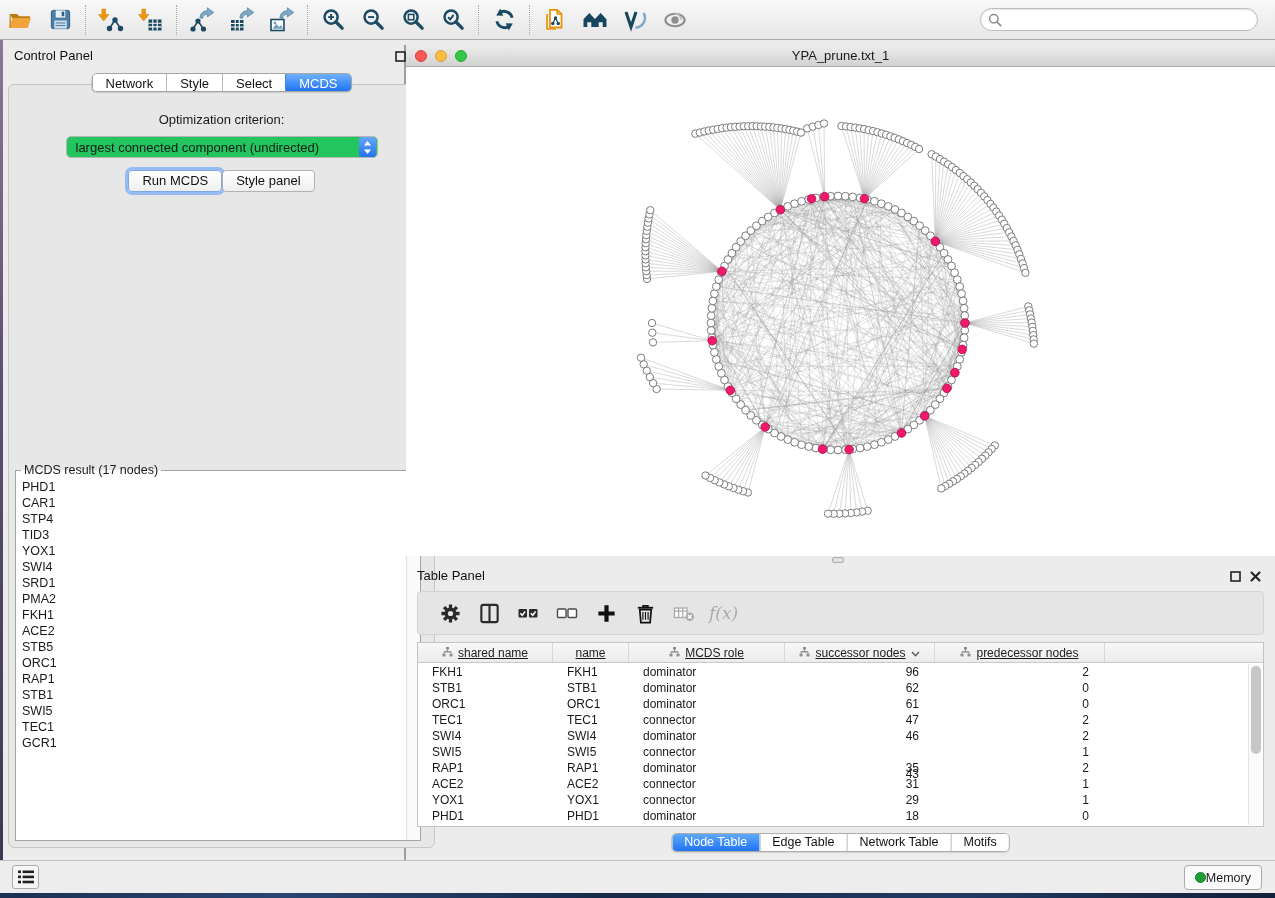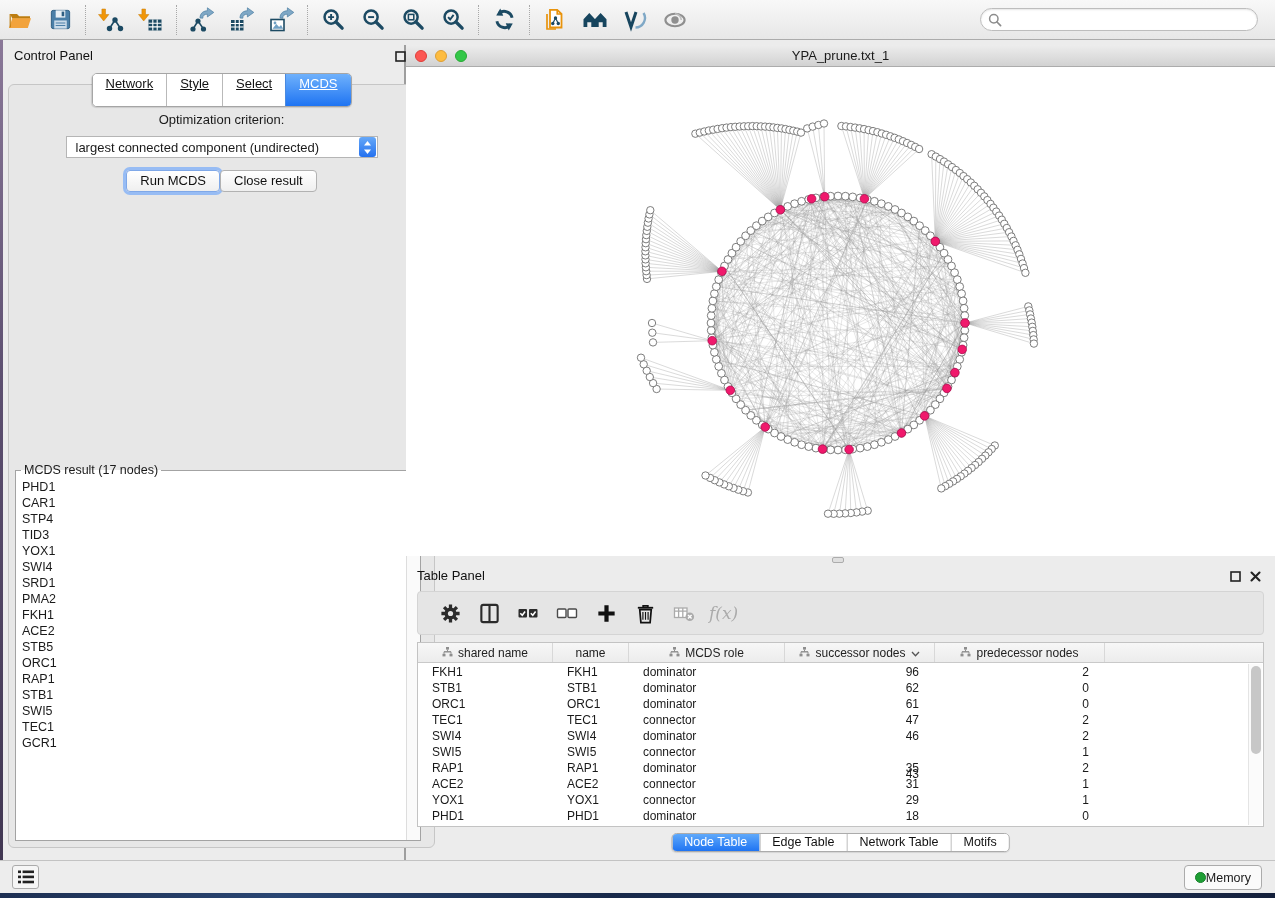--- a/index.html
+++ b/index.html
@@ -23,28 +23,28 @@
     box-shadow:inset 0 1px 2px rgba(0,0,0,.10); }
   .searchbox input { border:none; outline:none; flex:1; height:18px; font-size:12px; background:transparent; }
 
   
   .cpanel { position:absolute; left:3px; top:45px; width:437px; bottom:38px; z-index:2; }
   .panel-title { position:absolute; left:11px; top:3px; font-size:13px; color:#111; }
   .win-btns { position:absolute; right:14px; top:6px; display:flex; gap:9px; align-items:center; }
   .cp-tabs { position:absolute; top:28px; left:50%; transform:translateX(-50%); display:flex;
     border:1px solid #A5A5A5; border-radius:5px; overflow:hidden; background:#fff; z-index:3;
     box-shadow:0 1px 1px rgba(0,0,0,.12); white-space:nowrap; }
-  .cp-tab { padding:2px 13px 15px; font-size:13px; color:#111; border-left:1px solid #B9B9B9; background:#fff;text-decoration:underline; }
+  .cp-tab { padding:2px 13px 0; font-size:13px; color:#111; border-left:1px solid #B9B9B9; background:#fff; }
   .cp-tab:first-child { border-left:none; }
   .cp-tab.active { background:linear-gradient(#6FB1FC,#1F74F2); color:#fff; border-left-color:#4a8ae0; }
   .cp-pane { position:absolute; left:5px; right:5px; top:39px; bottom:12px;
     background:#E7E7E7; border:1px solid #C6C6C6; border-radius:6px; }
   .opt-label { margin-top:27px; text-align:center; font-size:13px; }
-  .opt-select { margin:9px auto 0; width:312px; height:22px; background:#ffffff; border:1px solid #B5B5B5;
-    border-radius:0; display:flex; align-items:center; font-size:13px; position:relative; }
+  .opt-select { margin:9px auto 0; width:312px; height:22px; background:#22c55e; border:1px solid #B5B5B5;
+    border-radius:5px; display:flex; align-items:center; font-size:13px; position:relative; }
   .opt-select .sel-text { flex:1; padding-left:9px; white-space:nowrap; overflow:hidden; }
   .stepper { width:17px; height:20px; margin-right:1px; border-radius:3px;
     background:linear-gradient(#66A8F8,#2471EF); display:flex; align-items:center; justify-content:center; }
   .btn-row { margin-top:12px; display:flex; justify-content:center; }
   .mac-btn { height:22px; padding:0 13px; font-size:13px; color:#111; line-height:20px;
     background:linear-gradient(#FFFFFF,#EFEFEF); border:1px solid #B2B2B2; border-radius:4px; }
   .mac-btn.focused { box-shadow:0 0 0 3px rgba(108,165,250,.65); border-color:#7FA8E8; }
   fieldset.mcds { position:absolute; left:6px; right:13px; top:378px; bottom:6px;
     border:1px solid #A3A3A3; background:#fff; }
   fieldset.mcds legend { font-size:12.5px; margin-left:5px; padding:0 3px; background:transparent; }
@@ -64,21 +64,21 @@
   .net-canvas { position:relative; width:869px; height:488px; overflow:hidden; }
   .hsplit-grip { position:absolute; left:832px; top:557px; width:12px; height:6px; background:#DFDFDF;
     border:1px solid #ACACAC; border-radius:2px; z-index:3; }
 
   
   .tpanel { position:absolute; left:406px; top:565px; width:869px; height:291px; z-index:2; }
   .t-toolbar { position:absolute; left:11px; right:11px; top:26px; height:44px; background:#E5E5E5;
     border:1px solid #D4D4D4; border-radius:4px; display:flex; align-items:center; padding-left:18px;text-align:right; }
   .t-toolbar .ticon { width:28px; height:28px; display:flex; align-items:center; justify-content:center; margin-right:11px; }
   .fx { font-family:"DejaVu Serif","Liberation Serif",serif; font-style:italic; font-size:17px; color:#ABABAB; }
-  .t-table { position:absolute; left:11px; right:11px; top:77px; height:185px; background:#fff; border:1px solid #C3C3C3; }
+  .t-table { position:absolute; left:11px; right:11px; top:77px; height:185px; background:#fff; border:1px solid #C3C3C3;text-decoration:underline; }
   .t-head { display:flex; height:20px; background:linear-gradient(#F7F7F7,#ECECEC); border-bottom:1px solid #C9C9C9; }
   .th { display:flex; align-items:center; justify-content:center; gap:5px; font-size:12px; color:#222;
     border-right:1px solid #D8D8D8; flex:0 0 auto; overflow:hidden; }
   .th.fill { flex:1; border-right:none; }
   .t-rows { position:absolute; top:21px; left:0; right:16px; bottom:1px; overflow:hidden; }
   .tr { display:flex; height:16px; align-items:center; }
   .td { font-size:12px; flex:0 0 auto; padding-left:14px; white-space:nowrap; overflow:hidden; }
   .td.num { padding-left:0; padding-right:16px; text-align:right; }
   .t-scroll { position:absolute; top:21px; right:1px; bottom:1px; width:14px; background:#FBFBFB; border-left:1px solid #E4E4E4; }
   .t-thumb { position:absolute; top:2px; left:2px; width:10px; height:88px; background:#C7C7C7; border-radius:5px; }
@@ -271,21 +271,21 @@
       <span class="sel-text">largest connected component (undirected)</span>
       <span class="stepper">
         <svg width="9" height="15" viewBox="0 0 9 15">
             <path d="M4.5 1L8 5.4H1z" fill="#fff"></path>
             <path d="M4.5 14L1 9.6h7z" fill="#fff"></path>
           </svg>
       </span>
     </div>
     <div class="btn-row">
       <button class="mac-btn focused">Run MCDS</button>
-      <button class="mac-btn">Close result</button>
+      <button class="mac-btn">Style panel</button>
     </div>
     <fieldset class="mcds">
       <legend>MCDS result (17 nodes)</legend>
       <div class="mcds-list" id="mcds-list">
           <div class="mcds-item">PHD1</div>
           <div class="mcds-item">CAR1</div>
           <div class="mcds-item">STP4</div>
           <div class="mcds-item">TID3</div>
           <div class="mcds-item">YOX1</div>
           <div class="mcds-item">SWI4</div>

